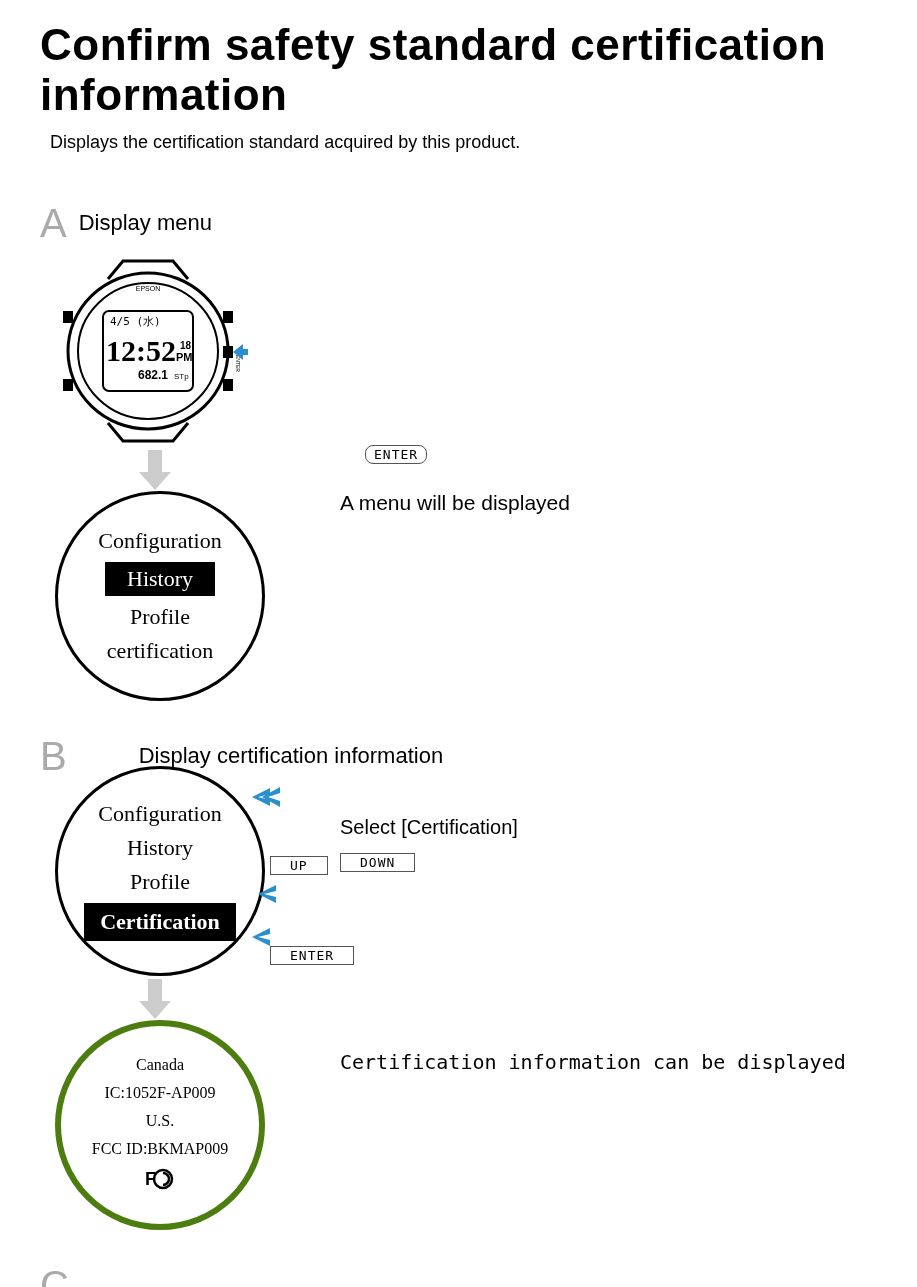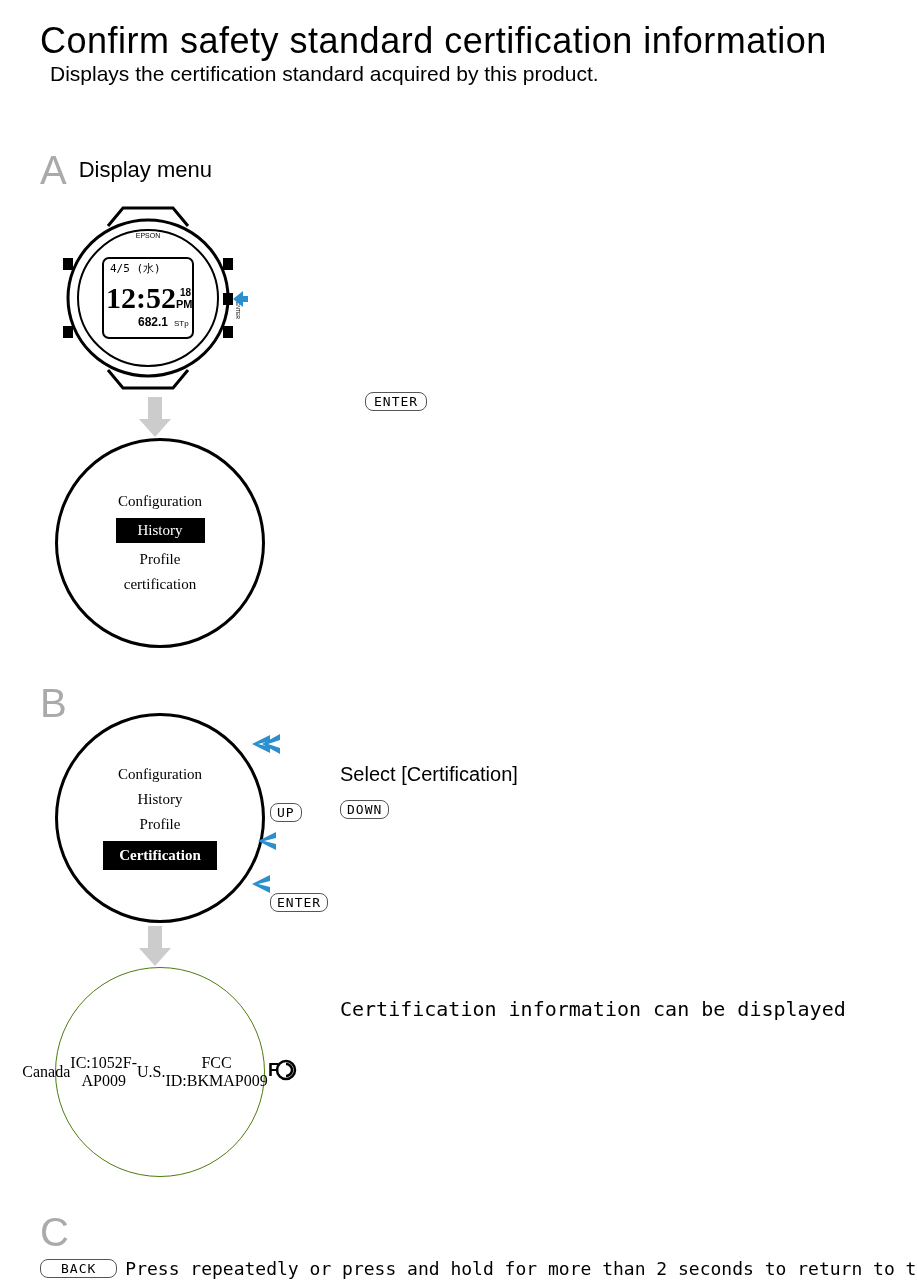--- a/index.html
+++ b/index.html
@@ -4,29 +4,29 @@
   <style>
     * { box-sizing: border-box; margin: 0; padding: 0; }
     body {
       font-family: Arial, Helvetica, sans-serif;
       background: #fff;
       color: #000;
       width: 917px;
       padding: 20px 40px;
     }
     .title {
-      font-size: 36px;
-      font-weight: 400;
-      margin-bottom: 0;
+      font-size: 44px;
+      font-weight: 700;
+      margin-bottom: 12px;
       letter-spacing: 0.5px;
     }
     .subtitle {
-      font-size: 21px;
+      font-size: 18px;
       margin-left: 10px;
-      margin-bottom: 64px;
+      margin-bottom: 50px;
     }
     .section {
       margin-bottom: 35px;
     }
     .section-header {
       display: flex;
       align-items: center;
       gap: 12px;
     }
     .step-letter {
@@ -65,21 +65,21 @@
       height: 210px;
       border: 3px solid #000;
       border-radius: 50%;
       display: flex;
       flex-direction: column;
       align-items: center;
       justify-content: center;
       gap: 8px;
       margin-left: 15px;
       font-family: Georgia, serif;
-      font-size: 15px;
+      font-size: 22px;
       position: relative;
       background:#fff;
     }
     .menu-item { text-align: center; }
     .menu-item.highlighted {
       background: #000;
       color: #fff;
       padding: 4px 22px;
       font-family: Georgia, serif;
     }
@@ -102,22 +102,22 @@
     }
     .caption-a { top: 0; }
     .section-b { margin-top: 35px; }
     .circle-wrap { position: relative; }
     .arrow-blue {
       fill: #2b8fce;
     }
     .badge-small {
       display: inline-block;
       border: 1px solid #555;
-      border-radius: 8px;
-      padding: 1px 6px;
+      border-radius: 0;
+      padding: 1px 19px;
       font-size: 13px;
       font-family: "MS Gothic", monospace;
       letter-spacing: 1px;
       background:#fff;
     }
     .select-row {
       position: absolute;
       left: 300px;
       top: 50px;
       display:flex;
@@ -134,26 +134,27 @@
       font-size: 20px;
     }
     .cert-info-caption {
       position:absolute;
       left:300px;
       top:30px;
     }
     .cert-circle {
       width: 210px;
       height: 210px;
-      border: 1px solid #4d7c0f;
+      border: 6px solid #4d7c0f;
       border-radius: 50%;
       display: flex;
-      flex-direction: row;
+      flex-direction: column;
       align-items: center;
       justify-content: center;
+      gap: 10px;
       margin-left: 15px;
       font-family: Georgia, serif;
       font-size: 16px;
     }
     .section-c {
       margin-top: 20px;
       display: flex;
       align-items: flex-start;
       gap: 8px;
       flex-wrap: wrap;
@@ -256,26 +257,28 @@
     <span class="enter-badge">ENTER</span>
   </div>
 
   <div class="section-a-row">
     <div class="menu-circle">
       <div class="menu-item">Configuration</div>
       <div class="menu-item highlighted">History</div>
       <div class="menu-item">Profile</div>
       <div class="menu-item">certification</div>
     </div>
+    <div class="side-caption caption-a">A menu will be displayed</div>
   </div>
 </div>
 
 <div class="section section-b">
   <div class="section-header">
     <span class="step-letter">B</span>
+    <span class="step-title" style="margin-left:60px">Display certification information</span>
   </div>
 
   <div class="circle-wrap" style="margin-top:-10px">
     <div class="menu-circle">
       <div class="menu-item">Configuration</div>
       <div class="menu-item">History</div>
       <div class="menu-item">Profile</div>
       <div class="menu-item highlighted-bold">Certification</div>
     </div>
 

